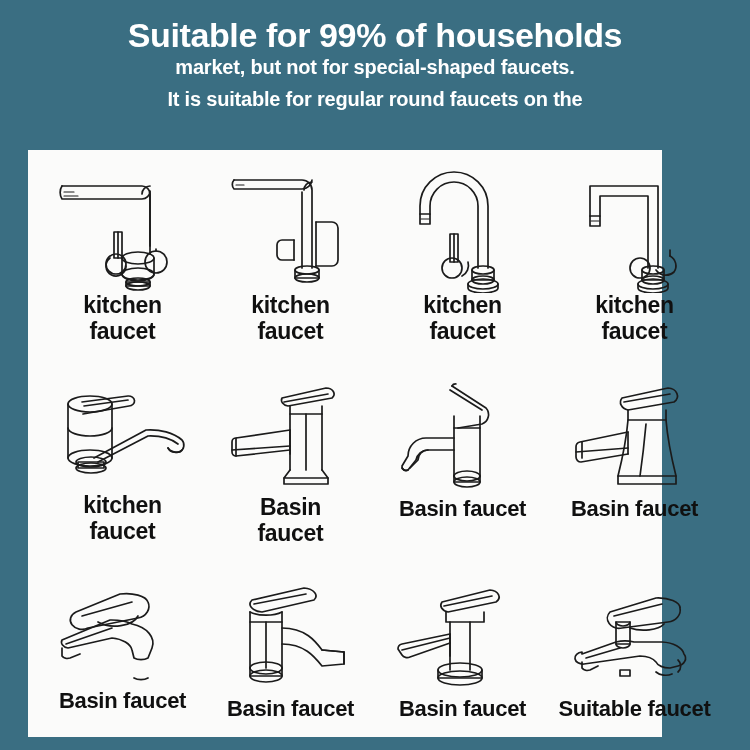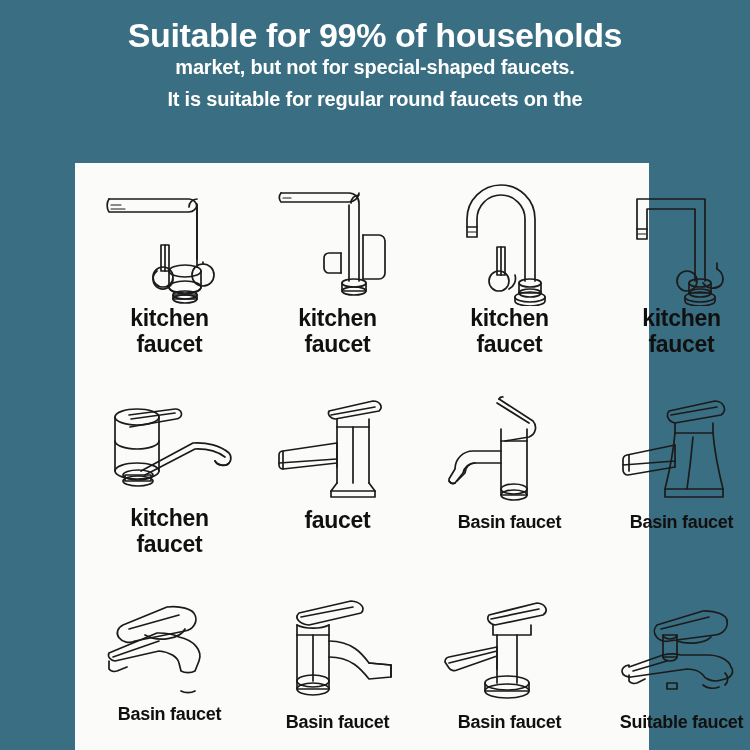--- a/index.html
+++ b/index.html
@@ -21,36 +21,35 @@
   }
   .hl1{padding-top:16px;}
   .hl2{padding-top:1px;}
   .sub{
     font-weight:bold;font-size:20px;line-height:25px;
     letter-spacing:-0.2px;padding-top:7px;
   }
 
   
   .panel{
-    position:absolute;left:28px;top:163px;width:574px;height:587px;
+    position:absolute;left:28px;top:150px;width:634px;height:587px;
     background:#fbfbfa;
-    margin-left:47px;
   }
 
   .grid{position:absolute;left:0;top:0;width:694px;height:587px;}
 
   .cell{position:absolute;width:173px;}
   .art{position:absolute;left:0;top:0;width:173px;text-align:center;}
   .art svg{display:block;margin:0 auto;}
   .label{
     position:absolute;left:0;width:173px;text-align:center;
     font-weight:bold;color:#101010;
     font-size:23px;line-height:26px;letter-spacing:-0.3px;
   }
-  .label.one{font-size:18px;white-space:nowrap;}
+  .label.one{font-size:22px;white-space:nowrap;}
   .label.two{font-size:23px;}
 
   
   .r1{top:8px;}
   .r2{top:222px;}
   .r3{top:428px;}
 
   .c1{left:8px;}
   .c2{left:176px;}
   .c3{left:348px;}
@@ -206,20 +205,21 @@
             <path d="M74 98 l-6 8 h44 l-6 -8"></path>
             <path d="M68 106 v6 h44 v-6"></path>
             <path d="M90 42 v56"></path>
             <path d="M74 58 l-54 8 a4 4 0 0 0 -4 4 v10 a4 4 0 0 0 4 4 l54 -6"></path>
             <path d="M74 58 v24"></path>
             <path d="M20 66 v18"></path>
             <path d="M16 78 l58 -4"></path>
           </svg>
         </div>
         <div class="label two" style="top:122px">
+          <div>Basin</div>
           <div>faucet</div>
         </div>
       </div>
 
       <div class="cell r2 c3">
         <div class="art">
           <svg width="150" height="130" viewBox="0 0 150 130">
             <path d="M64 14 l34 22 a10 10 0 0 1 -4 16 l-24 4"></path>
             <path d="M62 18 l32 20"></path>
             <path d="M64 14 a4 4 0 0 1 4 -2"></path>

